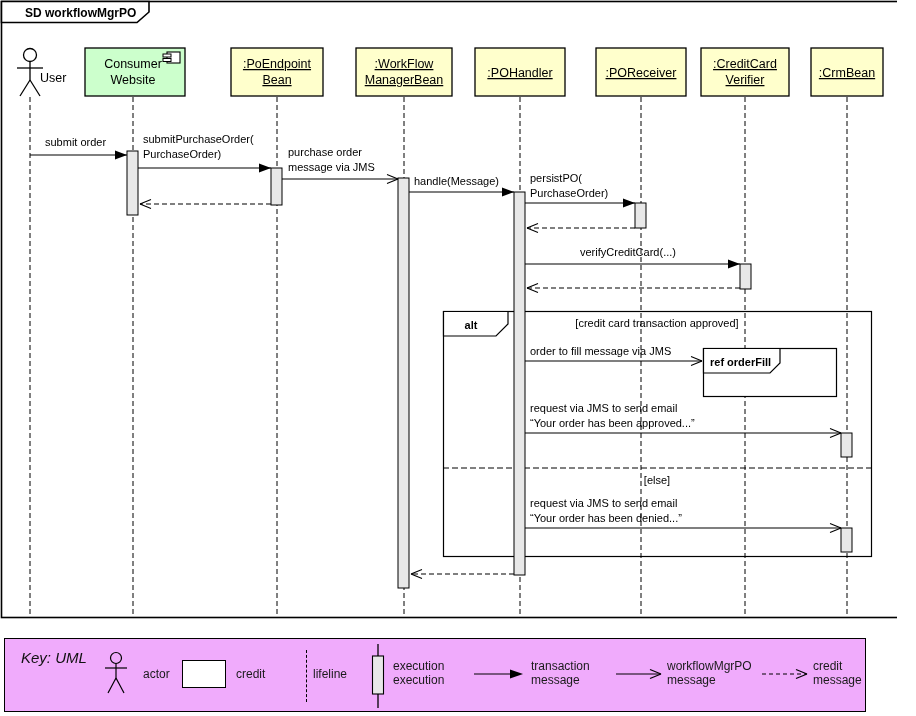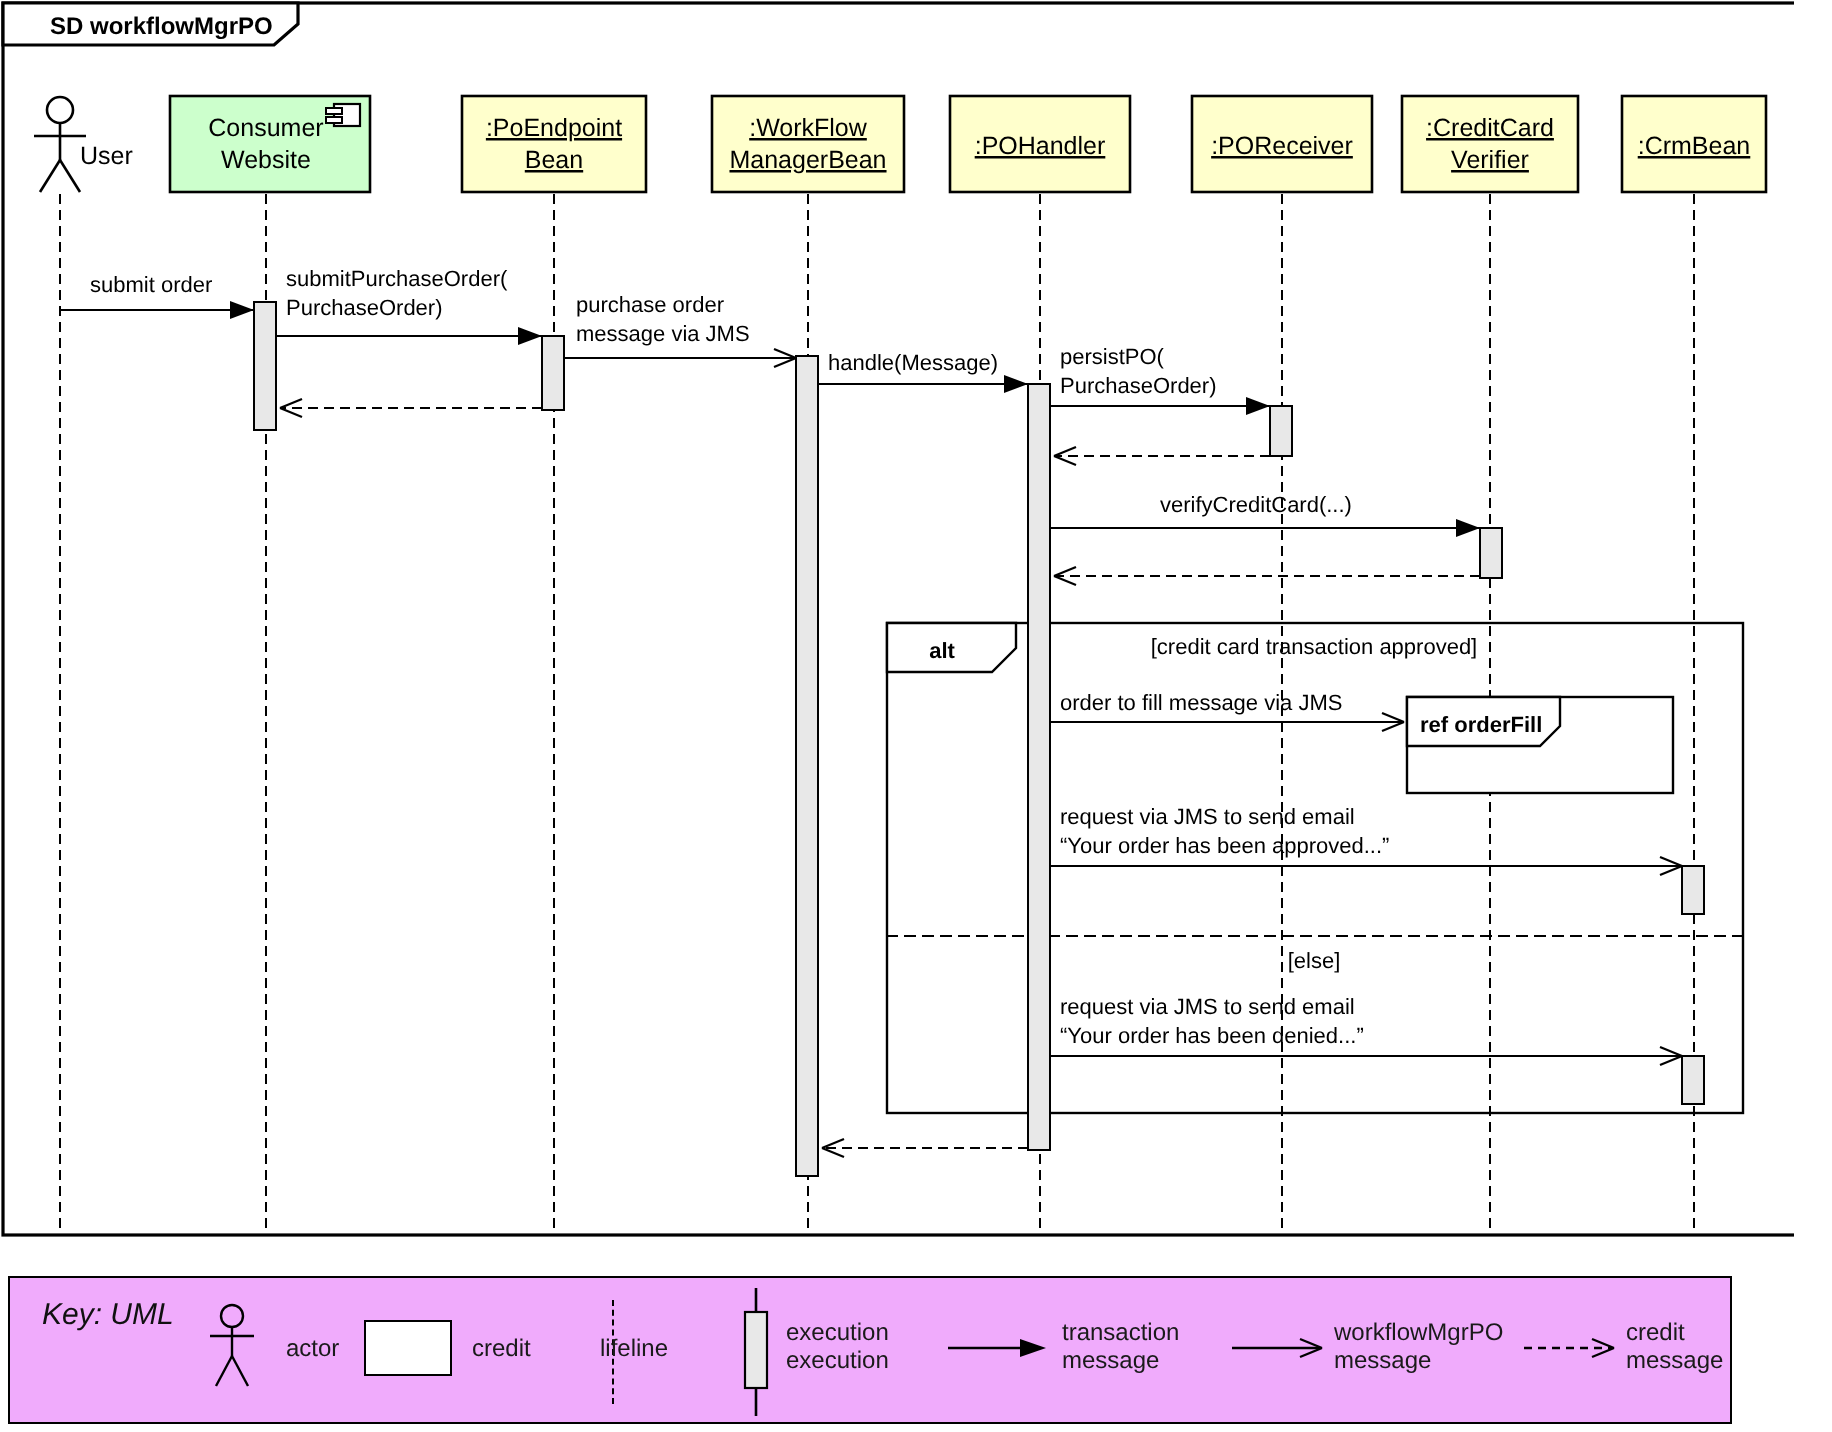--- a/index.html
+++ b/index.html
@@ -145,21 +145,21 @@
     <div class="lab" style="left:138px;top:29px">
         <span>actor</span>
       </div>
 
     <div class="sym obj-sym"></div>
     <div class="lab" style="left:231px;top:29px">
         <span>credit</span>
       </div>
 
     <div class="sym life-sym"></div>
-    <div class="lab" style="left:295px;top:29px">
+    <div class="lab" style="left:308px;top:29px">
         <span>lifeline</span>
       </div>
 
     <svg class="sym" style="left:362px;top:5px" width="22" height="64">
       <line x1="11" y1="0" x2="11" y2="64" stroke="#000" stroke-width="1.3"></line>
       <rect x="5.5" y="12" width="11" height="38" fill="#e8e8e8" stroke="#000" stroke-width="1.1"></rect>
     </svg>
     <div class="lab" style="left:388px;top:21px">
       <span>execution</span>
       <span>execution</span>

